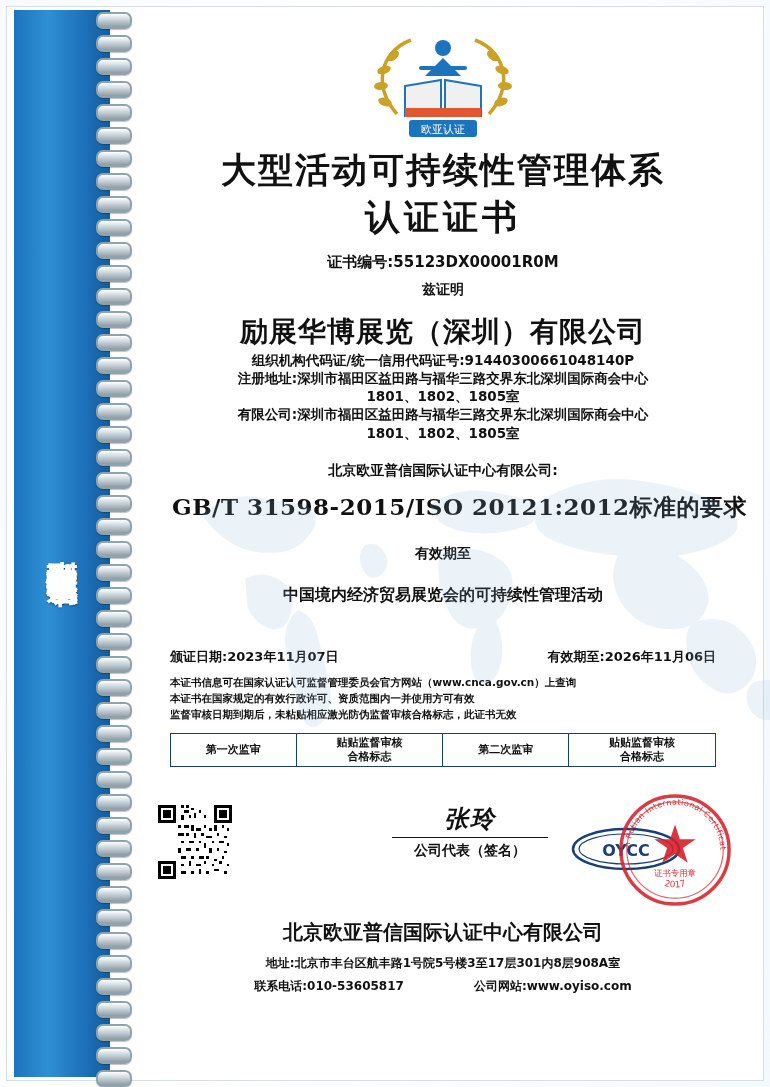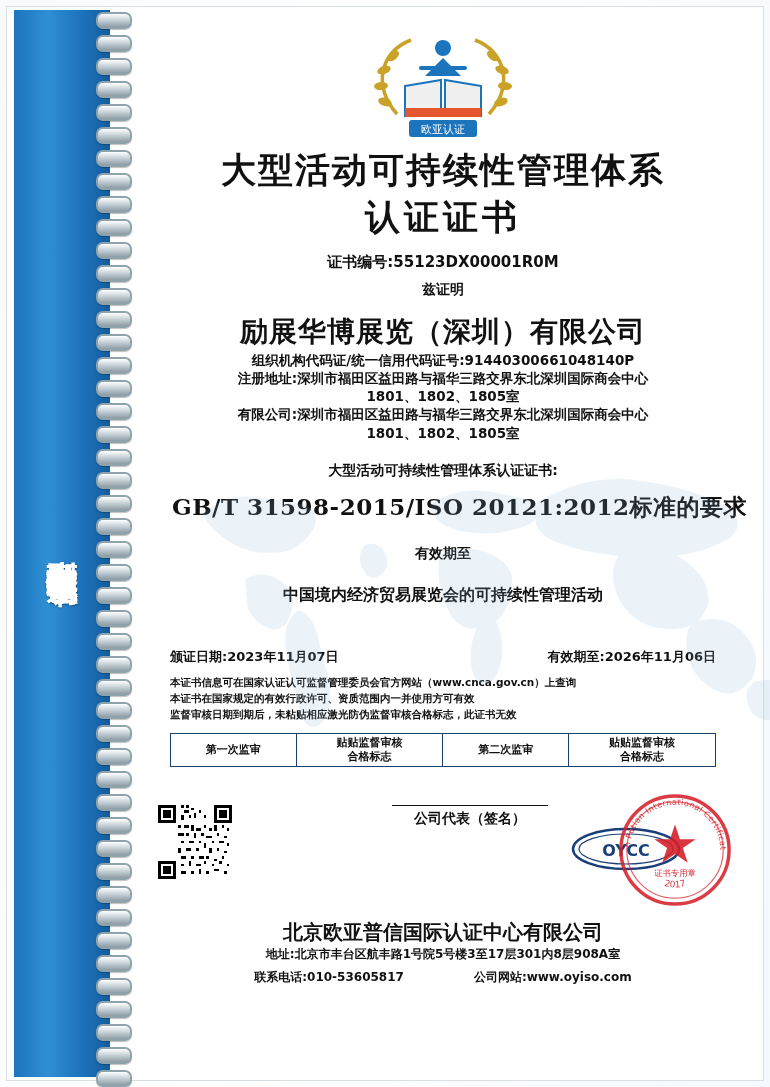--- a/index.html
+++ b/index.html
@@ -161,21 +161,21 @@
   }
   #oycc{position:absolute;left:440px;top:42px;width:112px;height:44px;}
   #seal{position:absolute;right:22px;top:6px;width:118px;height:118px;}
   
   .footer-org{
     font-family:"DejaVu Serif","Liberation Serif",serif;
     font-weight:bold;font-size:20px;color:#111;margin-top:6px;
   }
   .footer-line{
     font-family:"DejaVu Sans","Liberation Sans",sans-serif;
-    font-size:12px;color:#111;margin-top:0;font-weight:bold;
+    font-size:12px;color:#111;margin-top:9px;font-weight:bold;
   }
   .footer-row{
     display:flex;justify-content:center;gap:70px;margin-top:6px;
     font-family:"DejaVu Sans","Liberation Sans",sans-serif;
     font-size:12px;color:#111;font-weight:bold;
   }
 </style>
 </head>
 <body>
 
@@ -288,21 +288,21 @@
     <div class="cert-no">证书编号:55123DX00001R0M</div>
     <div class="hereby">兹证明</div>
 
     <div class="company">励展华博展览（深圳）有限公司</div>
     <div class="info-line">组织机构代码证/统一信用代码证号:91440300661048140P</div>
     <div class="info-line">注册地址:深圳市福田区益田路与福华三路交界东北深圳国际商会中心</div>
     <div class="info-sub">1801、1802、1805室</div>
     <div class="info-line">有限公司:深圳市福田区益田路与福华三路交界东北深圳国际商会中心</div>
     <div class="info-sub">1801、1802、1805室</div>
 
-    <div class="conform">大型活动可持续性管理体系认证证书:</div>
+    <div class="conform">北京欧亚普信国际认证中心有限公司:</div>
     <div class="standard">GB/T 31598-2015/ISO 20121:2012标准的要求</div>
     <div class="scope-label">有效期至</div>
     <div class="scope-text">中国境内经济贸易展览会的可持续性管理活动</div>
 
     <div class="dates">
       <span>颁证日期:2023年11月07日</span>
       <span>有效期至:2026年11月06日</span>
     </div>
 
     <div class="fineprint">
@@ -393,20 +393,21 @@
             <rect x="13" y="26" width="1" height="1"></rect>
             <rect x="16" y="25" width="1" height="2"></rect>
           <rect x="19" y="26" width="1" height="1"></rect>
             <rect x="22" y="25" width="2" height="1"></rect>
             <rect x="26" y="26" width="1" height="1"></rect>
           <rect x="8" y="0" width="1" height="0"></rect>
         </g>
       </svg>
 
       <div class="sig-block">
+        <div class="sig-name">张玲</div>
         <div class="sig-rule"></div>
         <div class="sig-label">公司代表（签名）</div>
       </div>
 
       <svg id="oycc" viewBox="0 0 112 44">
         <ellipse cx="56" cy="22" rx="53" ry="20" fill="none" stroke="#1a3f78" stroke-width="2.5"></ellipse>
         <ellipse cx="56" cy="22" rx="47" ry="15" fill="none" stroke="#1a3f78" stroke-width="1.2"></ellipse>
         <text x="56" y="29" font-size="16" font-weight="bold" text-anchor="middle" font-family="DejaVu Sans, sans-serif" fill="#1a3f78">OYCC</text>
       </svg>
 

